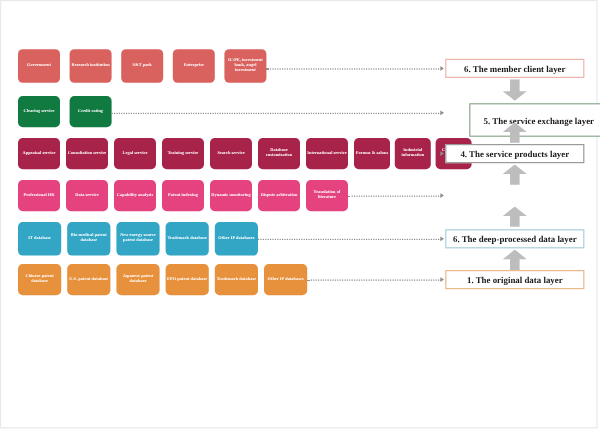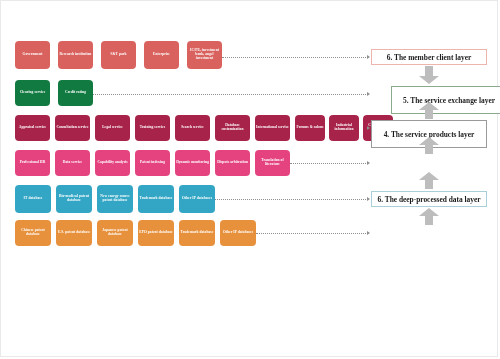--- a/index.html
+++ b/index.html
@@ -191,25 +191,28 @@
 
   <div class="dotline" style="left:255px;top:232px;width:112px;"></div>
   <div class="dothead" style="left:366px;top:230px;"></div>
 
   <div class="layer l6" style="left:370px;top:48px;width:116px;height:16px;">
     <span>6. The member client layer</span>
   </div>
   <div class="layer l5" style="left:390px;top:85px;width:116px;height:28px;">
     <span>5. The service exchange layer</span>
   </div>
-  <div class="layer l4" style="left:370px;top:119px;width:116px;height:28px;">
+  <div class="layer l4" style="left:370px;top:119px;width:116px;height:16px;">
     <span>4. The service products layer</span>
   </div>
   <div class="layer l2" style="left:370px;top:190px;width:116px;height:16px;">
     <span>6. The deep-processed data layer</span>
+  </div>
+  <div class="layer l1" style="left:370px;top:224px;width:116px;height:16px;">
+    <span>1. The original data layer</span>
   </div>
 
   <div class="bigarrow" style="left:417px;top:65px;">
     <svg width="22" height="19" viewBox="0 0 22 19">
       <path d="M7,0 L15,0 L15,10 L21,10 L11,18 L1,10 L7,10 Z" fill="#bdbdbd"></path>
     </svg>
   </div>
   <div class="bigarrow" style="left:417px;top:101px;">
     <svg width="22" height="18" viewBox="0 0 22 18">
       <path d="M11,0 L21,8 L15,8 L15,17 L7,17 L7,8 L1,8 Z" fill="#bdbdbd"></path>

